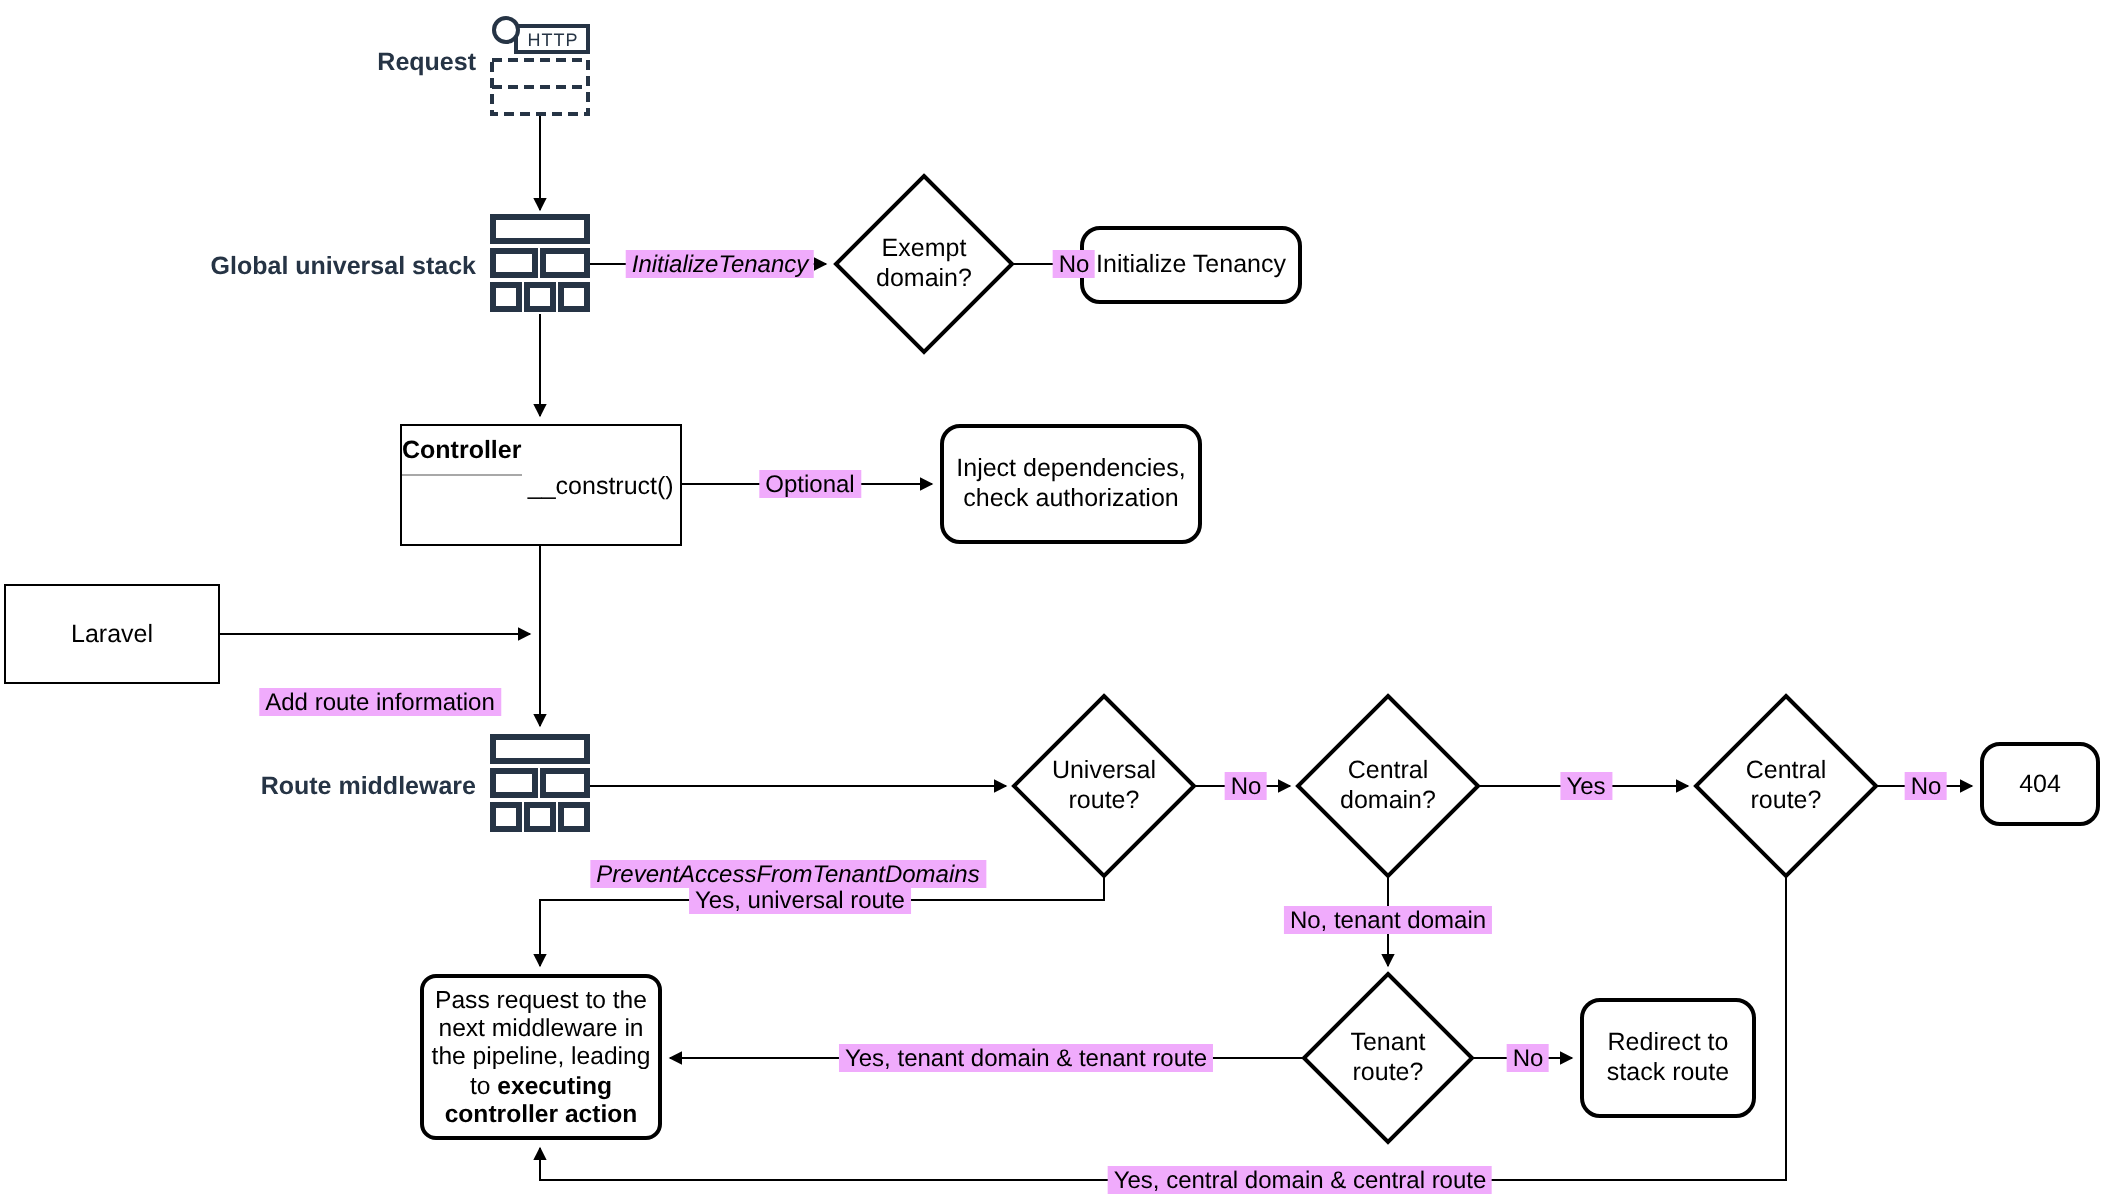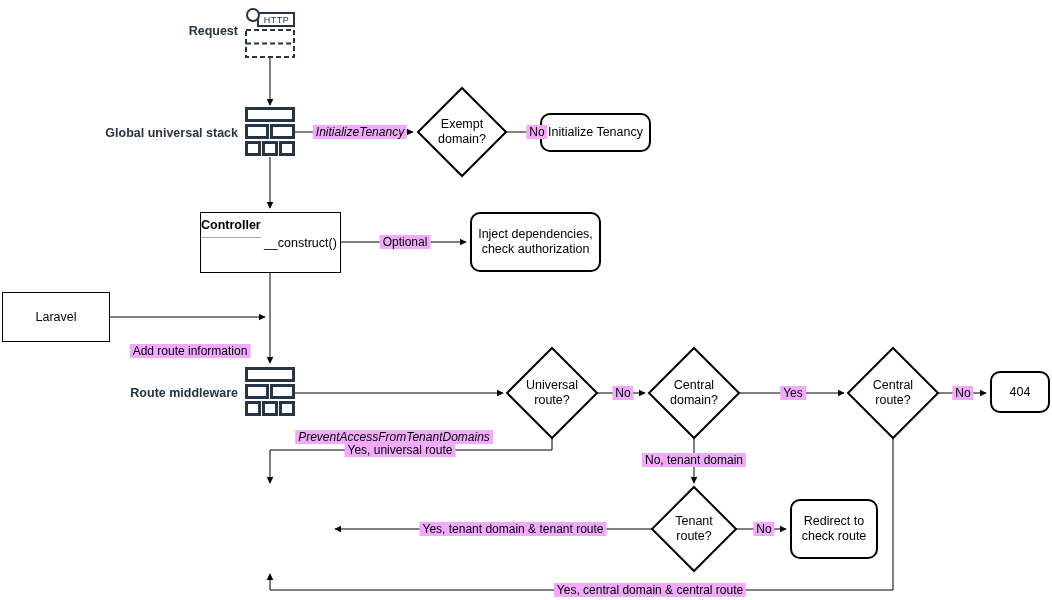--- a/index.html
+++ b/index.html
@@ -129,22 +129,25 @@
     <div class="controller-header">Controller</div>
     <div class="controller-body">__construct()</div>
   </div>
 
   <div class="node rounded" style="left:470px;top:212px;width:131px;height:60px;padding:0;">Inject dependencies, check authorization</div>
 
   <div class="node plain" style="left:2px;top:292px;width:108px;height:50px;">Laravel</div>
 
   <div class="node rounded" style="left:990px;top:371px;width:60px;height:42px;">404</div>
 
-  <div class="node rounded" style="left:790px;top:499px;width:88px;height:60px;padding:2px;">Redirect to check route</div>
+  <div class="node rounded" style="left:790px;top:499px;width:88px;height:60px;padding:2px;">Redirect to stack route</div>
 
+  <div class="node rounded pass-box">
+    <div><span>Pass request to the next middleware in the pipeline, leading to </span><b>executing controller action</b></div>
+  </div>
 
   <div class="diamond-label" style="left:462px;top:132px;">Exempt domain?</div>
   <div class="diamond-label" style="left:552px;top:393px;">Universal route?</div>
   <div class="diamond-label" style="left:694px;top:393px;">Central domain?</div>
   <div class="diamond-label" style="left:893px;top:393px;">Central route?</div>
   <div class="diamond-label" style="left:694px;top:529px;width:56px;">Tenant route?</div>
 
   <div class="edge-label italic" style="left:360px;top:132px;">InitializeTenancy</div>
   <div class="edge-label" style="left:537px;top:132px;">No</div>
   <div class="edge-label" style="left:405px;top:242px;">Optional</div>

